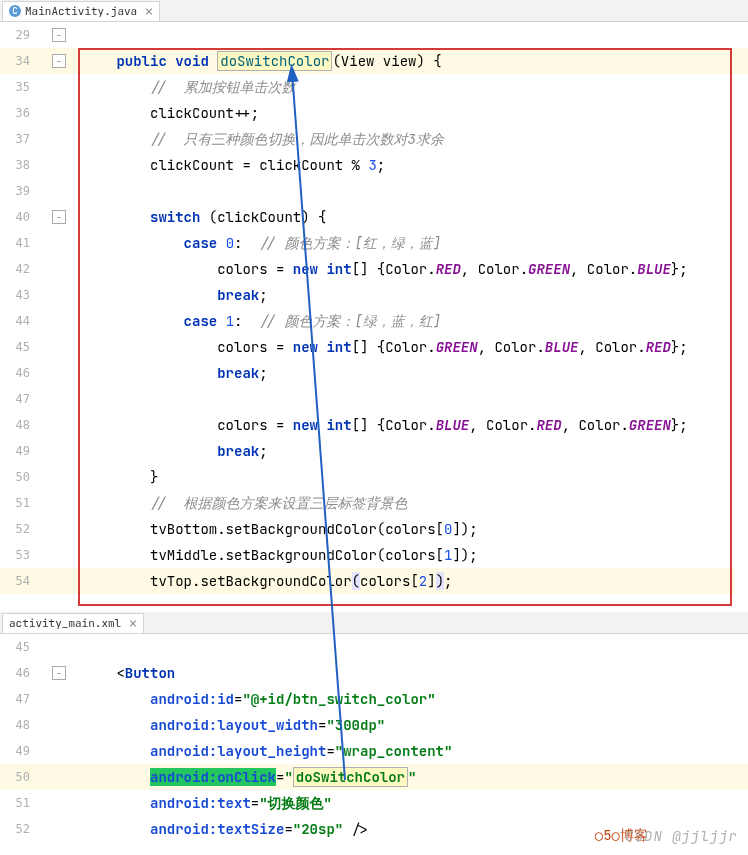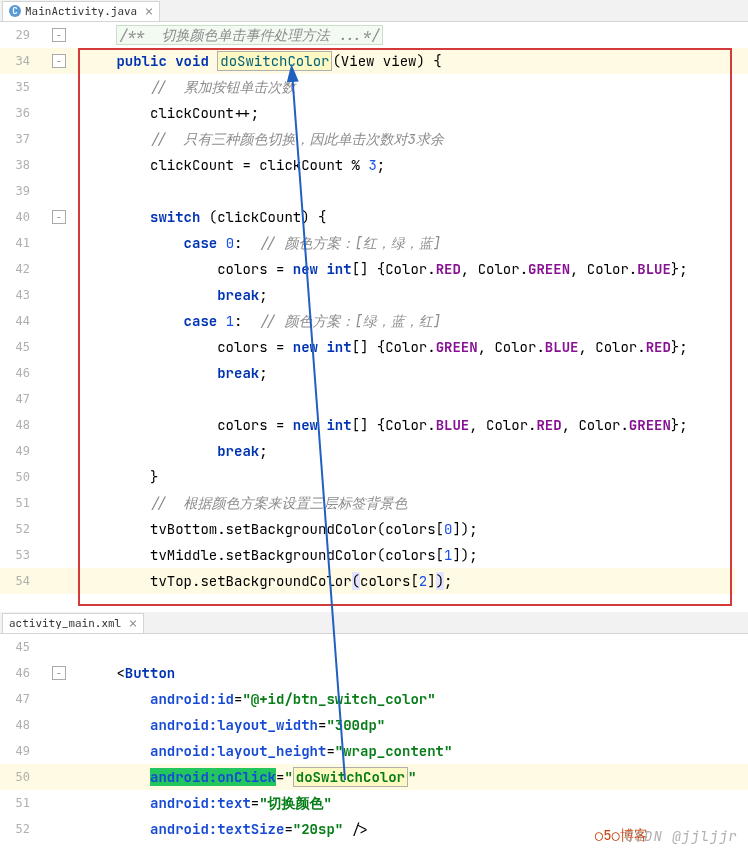--- a/index.html
+++ b/index.html
@@ -15,21 +15,21 @@
 .editor-area2 { height:220px; position:relative; overflow:hidden; }
 .line { height:26px; display:flex; align-items:center; position:relative; }
 .ln { position:absolute; left:0; width:30px; text-align:right; color:#b0b0b0; font-size:12px; font-family:Consolas,monospace; }
 .fold { position:absolute; left:52px; width:14px; height:14px; border:1px solid #aaa; display:flex; align-items:center; justify-content:center; font-size:10px; color:#888; background:#fff; }
 .code { position:absolute; left:66px; right:0; padding-left:0px; font-family:"JetBrains Mono",Consolas,monospace; font-size:14px; white-space:pre; }
 .hl-caret { background:#fffae3; }
 .kw { color:#0033b3; font-weight:bold; }
 .fn { color:#00627a; }
 .cm { color:#8c8c8c; font-style:italic; }
 .num { color:#1750eb; }
-.pu { color:#871094; font-weight:bold;}
+.pu { color:#871094; font-style:italic; font-weight:bold;}
 .xn { color:#0033b3; font-weight:bold;}
 .xa { color:#174ad4; font-weight:bold;}
 .xv { color:#067d17; font-weight:bold;}
 .jdoc { color:#8c8c8c; background:#f2faf2; border:1px solid #c8e0c8; padding:0 2px; font-style:italic;}
 .box-method { border:1px solid #b0b0b0; background:#fef9c3; padding:0 2px; }
 .hl-attr { background:#22c55e; }
 .hl-match { background:#e4e4ff; }
 .redbox { position:absolute; border:2px solid #d43a3a; pointer-events:none; }
 .arrow-svg { position:absolute; pointer-events:none; }
 .watermark { position:absolute; right:10px; bottom:10px; font-size:14px; color:#b0b0b0; font-style:italic; letter-spacing:1px;}
@@ -43,21 +43,20 @@
     <span class="c-icon">C</span>
     <span>MainActivity.java</span>
     <span class="x-icon"></span>
   </div>
 </div>
 
 <div class="editor-area" id="editor-top">
     <div class="line" style="position: absolute; left: 0px; right: 0px; top: 0px;">
       <span class="ln">29</span>
       <span class="fold">−</span>
-      <span class="code">      <span class="jdoc">/**  切换颜色单击事件处理方法 ...*/</span></span>
     </div>
     <div class="line hl-caret" style="position: absolute; left: 0px; right: 0px; top: 26px;">
       <span class="ln">34</span>
       <span class="fold">−</span>
       <span class="code">      <span class="kw">public</span> <span class="kw">void</span> <span class="box-method fn">doSwitchColor</span>(View view) {</span>
     </div>
     <div class="line" style="position: absolute; left: 0px; right: 0px; top: 52px;">
       <span class="ln">35</span>
       <span class="code">          <span class="cm">//  累加按钮单击次数</span></span>
     </div>

